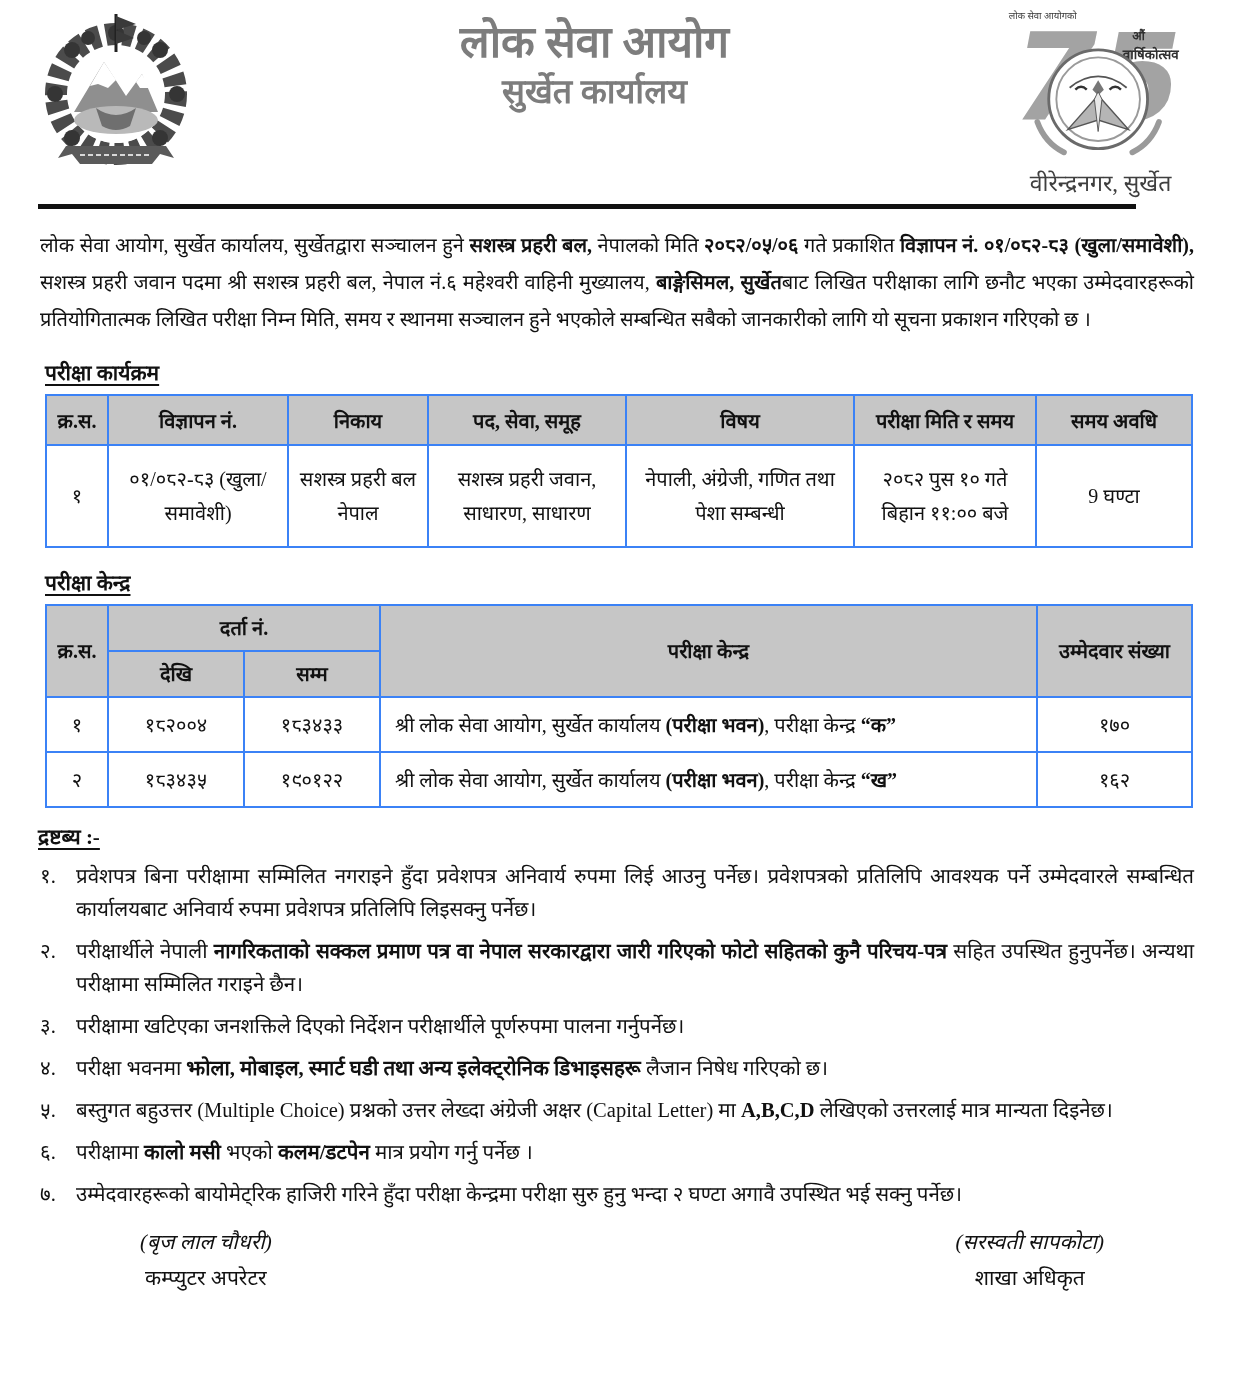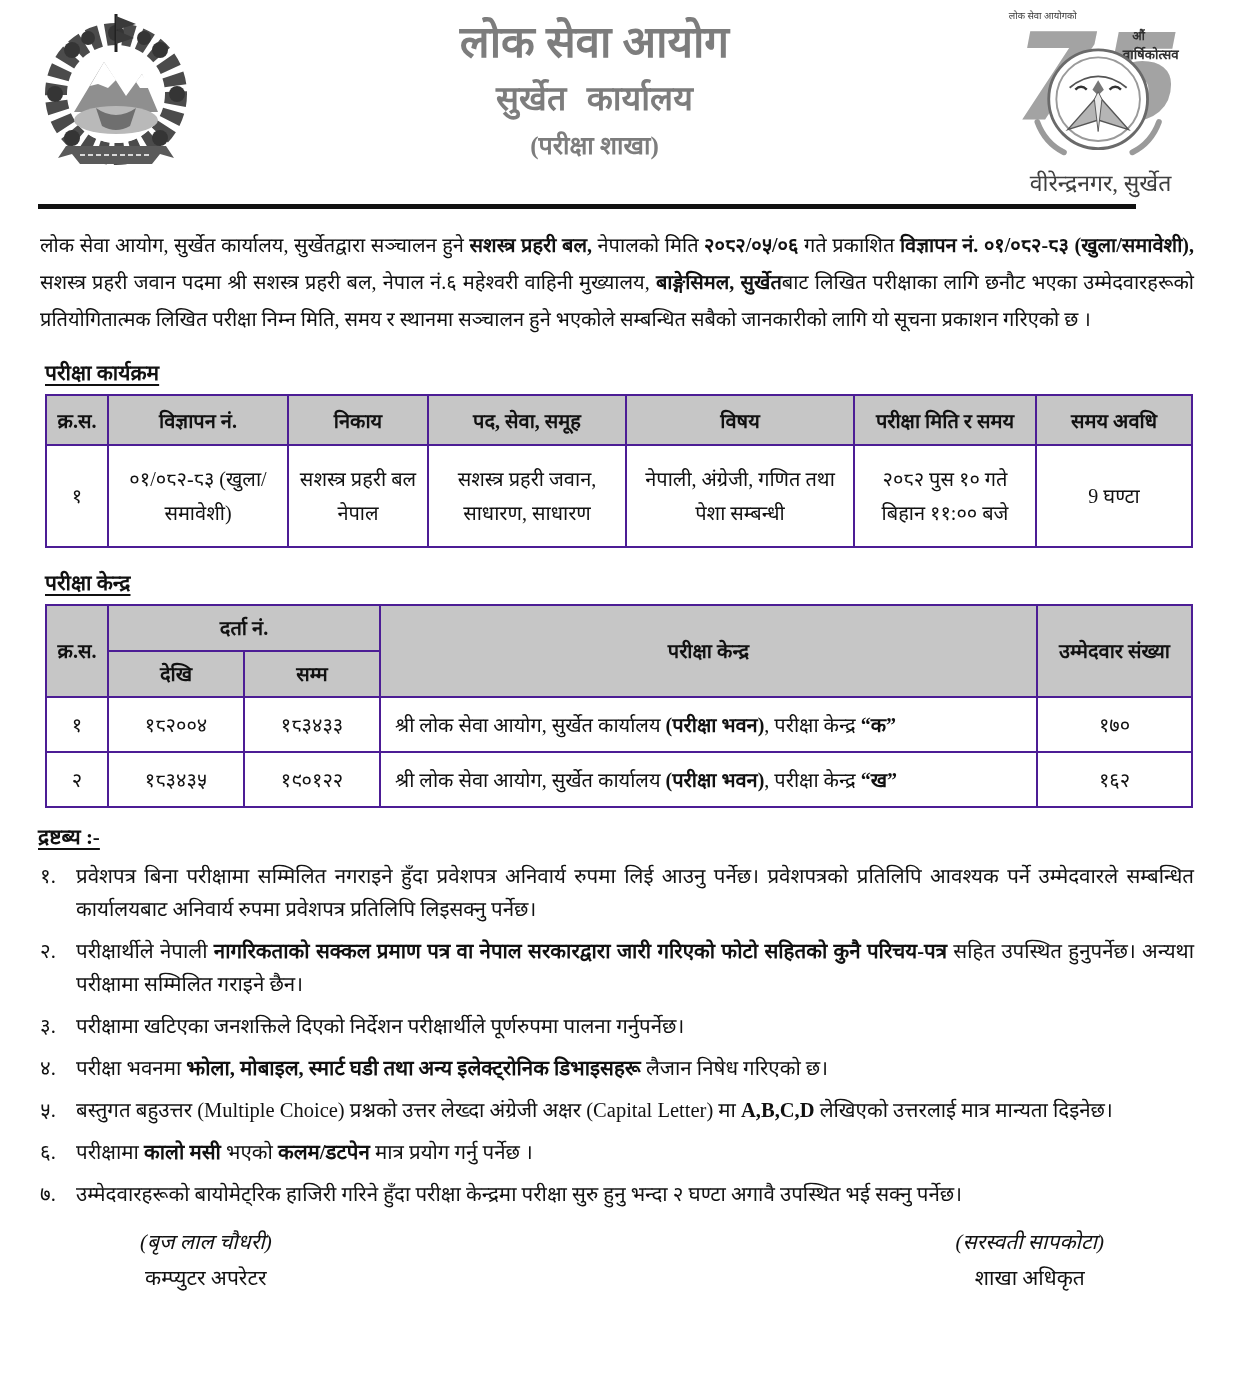--- a/index.html
+++ b/index.html
@@ -12,21 +12,21 @@
   .page{
     width:1234px;height:1400px;box-sizing:border-box;position:relative;
     background:#ffffff;color:var(--ink);overflow:hidden;
     font-family:"Liberation Serif","DejaVu Serif",serif;
   }
   
   .header{display:flex;align-items:flex-start;padding:8px 26px 0 36px;justify-content:space-between;}
   .emblem-left{width:160px;flex:0 0 160px;}
   .title-block{flex:1;text-align:center;padding-top:10px;}
   .org-name{font-size:44px;font-weight:bold;color:var(--title-grey);line-height:1.15;}
-  .office-name{font-size:34px;font-weight:bold;color:var(--title-grey);line-height:1.2;margin-top:12px;font-family:Liberation Mono, monospace;}
+  .office-name{font-size:34px;font-weight:bold;color:var(--title-grey);line-height:1.2;margin-top:3px;}
   .branch-name{font-size:25px;font-weight:bold;color:var(--title-grey);margin-top:6px;}
   .right-logo-block{width:215px;flex:0 0 215px;text-align:center;}
   .logo-caption{font-size:23px;color:var(--caption-grey);margin-top:2px;white-space:nowrap;}
   .rule{border-top:5px solid var(--ink);}
   .rule-top{margin:6px 98px 0 38px;}
   
   .notice-head{text-align:center;margin-top:12px;}
   .notice-number{font-size:23px;font-weight:bold;}
   .notice-title{font-size:23px;font-weight:bold;margin-top:6px;}
   
@@ -36,21 +36,21 @@
   
   .section-title{
     margin:20px 0 8px 45px;font-size:21px;font-weight:bold;
     text-decoration:underline;text-underline-offset:4px;
   }
   table.tbl{
     border-collapse:collapse;margin:4px 44px 0 45px;width:1146px;table-layout:fixed;
     font-size:20px;
   }
   table.tbl th,table.tbl td{
-    border:2px solid #4c1d95;text-align:center;vertical-align:middle;padding:4px 6px;
+    border:2px solid #3b82f6;text-align:center;vertical-align:middle;padding:4px 6px;
     overflow:hidden;
     margin-left:28px;
   }
   table.tbl th{background:var(--tbl-head-bg);font-weight:bold;}
   .tbl-schedule thead th{height:40px;}
   .tbl-schedule tbody td{height:92px;line-height:34px;}
   .tbl-centers thead tr.sub th{height:36px;}
   .tbl-centers thead th{line-height:28px;}
   .tbl-centers tbody td{height:45px;}
   .td-center-name{text-align:left !important;padding-left:14px !important;}
@@ -105,21 +105,20 @@
         <polygon points="80,22 98,30 80,36" fill="#3a3a3a"></polygon>
 
         <path d="M30,138 L130,138 L138,150 L124,146 L116,156 L44,156 L36,146 L22,150 Z" fill="#5a5a5a"></path>
         <line x1="44" y1="147" x2="116" y2="147" stroke="#d8d8d8" stroke-width="2" stroke-dasharray="5 3"></line>
       </svg>
     </div>
 
     <div class="title-block">
       <div class="org-name">लोक सेवा आयोग</div>
       <div class="office-name">सुर्खेत कार्यालय</div>
-      <div class="branch-name">(परीक्षा शाखा)</div>
     </div>
 
     <div class="right-logo-block">
       <svg width="200" height="152" viewBox="0 0 210 160">
         <text x="8" y="12" font-size="10" fill="#3a3a3a">लोक सेवा आयोगको</text>
         <text x="12" y="118" font-size="128" font-weight="bold" font-style="italic" font-family="DejaVu Sans, sans-serif" fill="#a3a3a3">75</text>
         <text x="138" y="34" font-size="13" font-weight="bold" fill="#2f2f2f">औं</text>
         <text x="128" y="54" font-size="14" font-weight="bold" fill="#2f2f2f">वार्षिकोत्सव</text>
 
         <circle cx="102" cy="96" r="52" fill="#ffffff" stroke="#6a6a6a" stroke-width="3"></circle>

